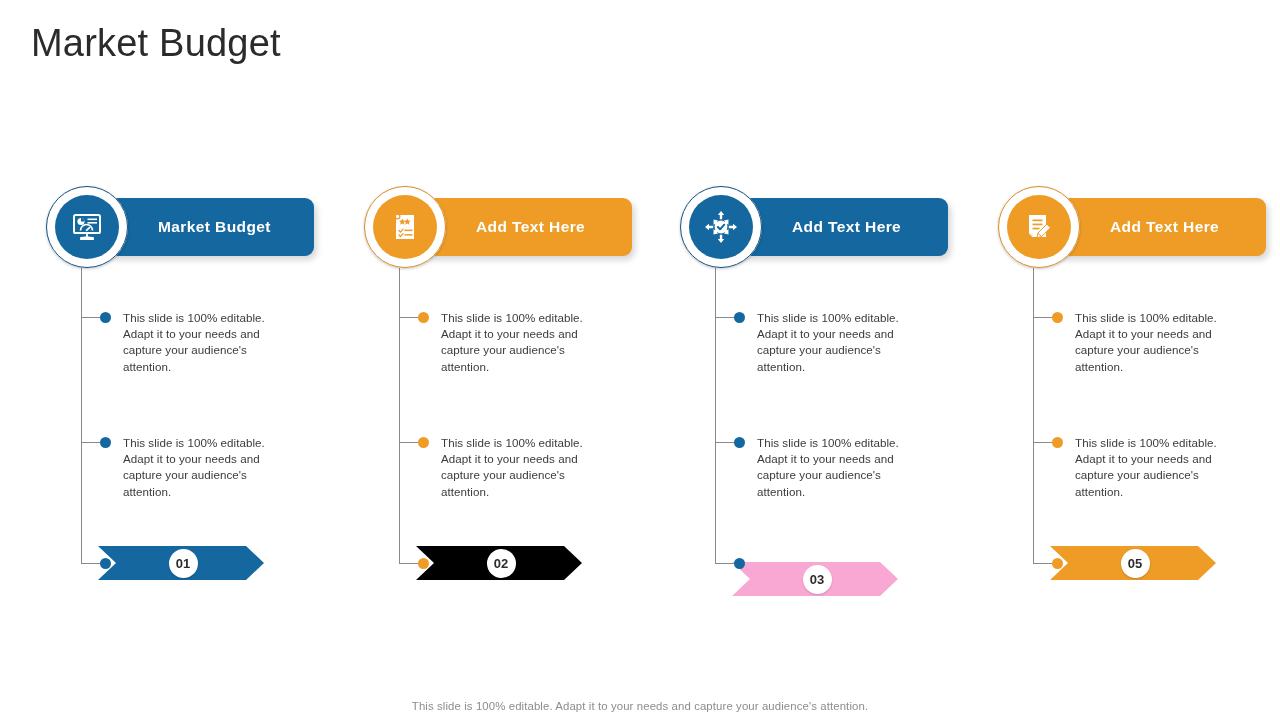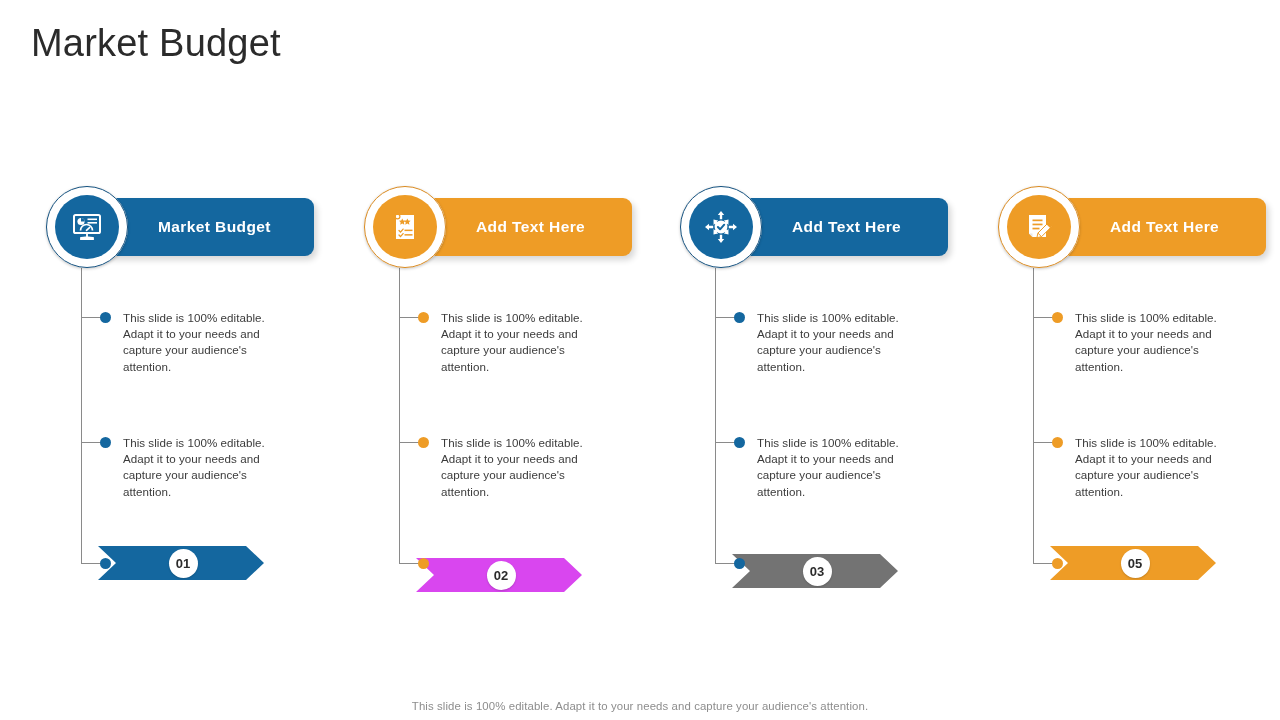--- a/index.html
+++ b/index.html
@@ -249,21 +249,21 @@
           </div>
         </div>
       </div>
 
       <div class="bullet-dot" style="top:126px;left:68px;background:#EE9C26;"></div>
       <div class="bullet-text" style="top:124px;left:91px;">This slide is 100% editable. Adapt it to your needs and capture your audience's attention.</div>
 
       <div class="bullet-dot" style="top:251px;left:68px;background:#EE9C26;"></div>
       <div class="bullet-text" style="top:249px;left:91px;">This slide is 100% editable. Adapt it to your needs and capture your audience's attention.</div>
 
-      <div class="ribbon-body" style="top:372px;left:66px;background:#d946ef;">
+      <div class="ribbon-body" style="top:360px;left:66px;background:#000000;">
         <div class="ribbon-num">02</div>
       </div>
       <div class="bullet-dot" style="top:372px;left:68px;background:#EE9C26;"></div>
     </div>
 
     <div class="column c2">
       <div class="conn-vert" style="height:295px;"></div>
       <div class="conn-stub" style="top:131px;width:22px;"></div>
       <div class="conn-stub" style="top:256px;width:22px;"></div>
       <div class="conn-stub" style="top:377px;width:22px;"></div>
@@ -292,21 +292,21 @@
           </div>
         </div>
       </div>
 
       <div class="bullet-dot" style="top:126px;left:68px;background:#14679F;"></div>
       <div class="bullet-text" style="top:124px;left:91px;">This slide is 100% editable. Adapt it to your needs and capture your audience's attention.</div>
 
       <div class="bullet-dot" style="top:251px;left:68px;background:#14679F;"></div>
       <div class="bullet-text" style="top:249px;left:91px;">This slide is 100% editable. Adapt it to your needs and capture your audience's attention.</div>
 
-      <div class="ribbon-body" style="top:368px;left:66px;background:#737373;">
+      <div class="ribbon-body" style="top:376px;left:66px;background:#f9a8d4;">
         <div class="ribbon-num">03</div>
       </div>
       <div class="bullet-dot" style="top:372px;left:68px;background:#14679F;"></div>
     </div>
 
     <div class="column c3">
       <div class="conn-vert" style="height:295px;"></div>
       <div class="conn-stub" style="top:131px;width:22px;"></div>
       <div class="conn-stub" style="top:256px;width:22px;"></div>
       <div class="conn-stub" style="top:377px;width:22px;"></div>

